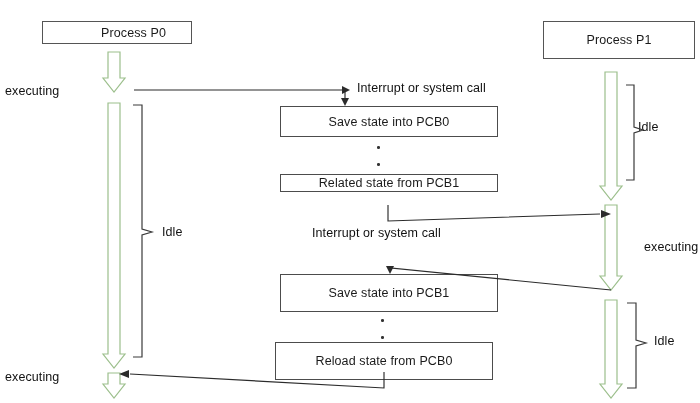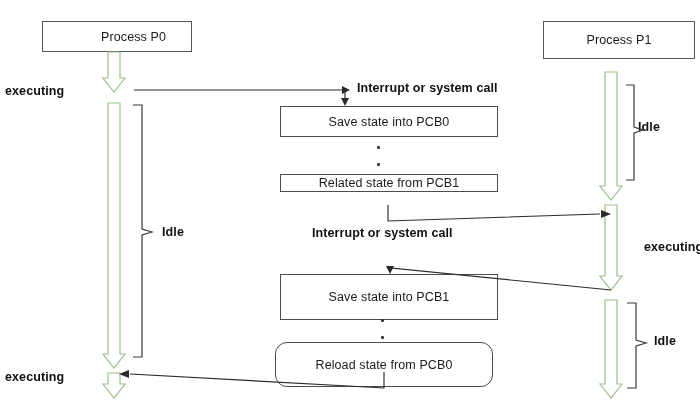--- a/index.html
+++ b/index.html
@@ -31,21 +31,20 @@
   }
   .hdr-box {
     border: 1.4px solid #555555;
   }
   .label {
     position: absolute;
     color: #111111;
     font-size: 12.5px;
     white-space: nowrap;
     letter-spacing: 0.1px;
-    font-weight: bold;
   }
   .dot {
     position: absolute;
     width: 2.5px;
     height: 2.5px;
     background: #333333;
     border-radius: 50%;
   }
   svg.overlay {
     position: absolute;
@@ -74,42 +73,42 @@
     fill: none;
     stroke: #3a3a3a;
     stroke-width: 1.2;
   }
 </style>
 </head>
 <body>
 
 <div id="canvas">
 
-  <div class="box hdr-box" style="left:42px; top:21px; width:150px; height:31px;padding-left:33px;">
+  <div class="box hdr-box" style="left:42px; top:21px; width:150px; height:23px;padding-left:33px;">
     <span>Process P0</span>
   </div>
 
 
   <div class="box hdr-box" style="left:543px; top:21px; width:152px; height:38px;">
     <span>Process P1</span>
   </div>
 
   <div class="box" style="left:280px; top:106px; width:218px; height:31px;">
     <span>Save state into PCB0</span>
   </div>
 
   <div class="box" style="left:280px; top:174px; width:218px; height:18px;">
     <span>Related state from PCB1</span>
   </div>
 
-  <div class="box" style="left:280px; top:274px; width:218px; height:46px;">
+  <div class="box" style="left:280px; top:274px; width:218px; height:38px;">
     <span>Save state into PCB1</span>
   </div>
 
-  <div class="box" style="left:275px; top:342px; width:218px; height:45px;border-radius:12px;">
+  <div class="box" style="left:275px; top:342px; width:218px; height:38px;">
     <span>Reload state from PCB0</span>
   </div>
 
   <div class="dot" style="left:377px; top:146px;"></div>
   <div class="dot" style="left:377px; top:163px;"></div>
   <div class="dot" style="left:381px; top:319px;"></div>
   <div class="dot" style="left:381px; top:336px;"></div>
 
   <div class="label" style="left:5px;   top:84px;">executing</div>
 

